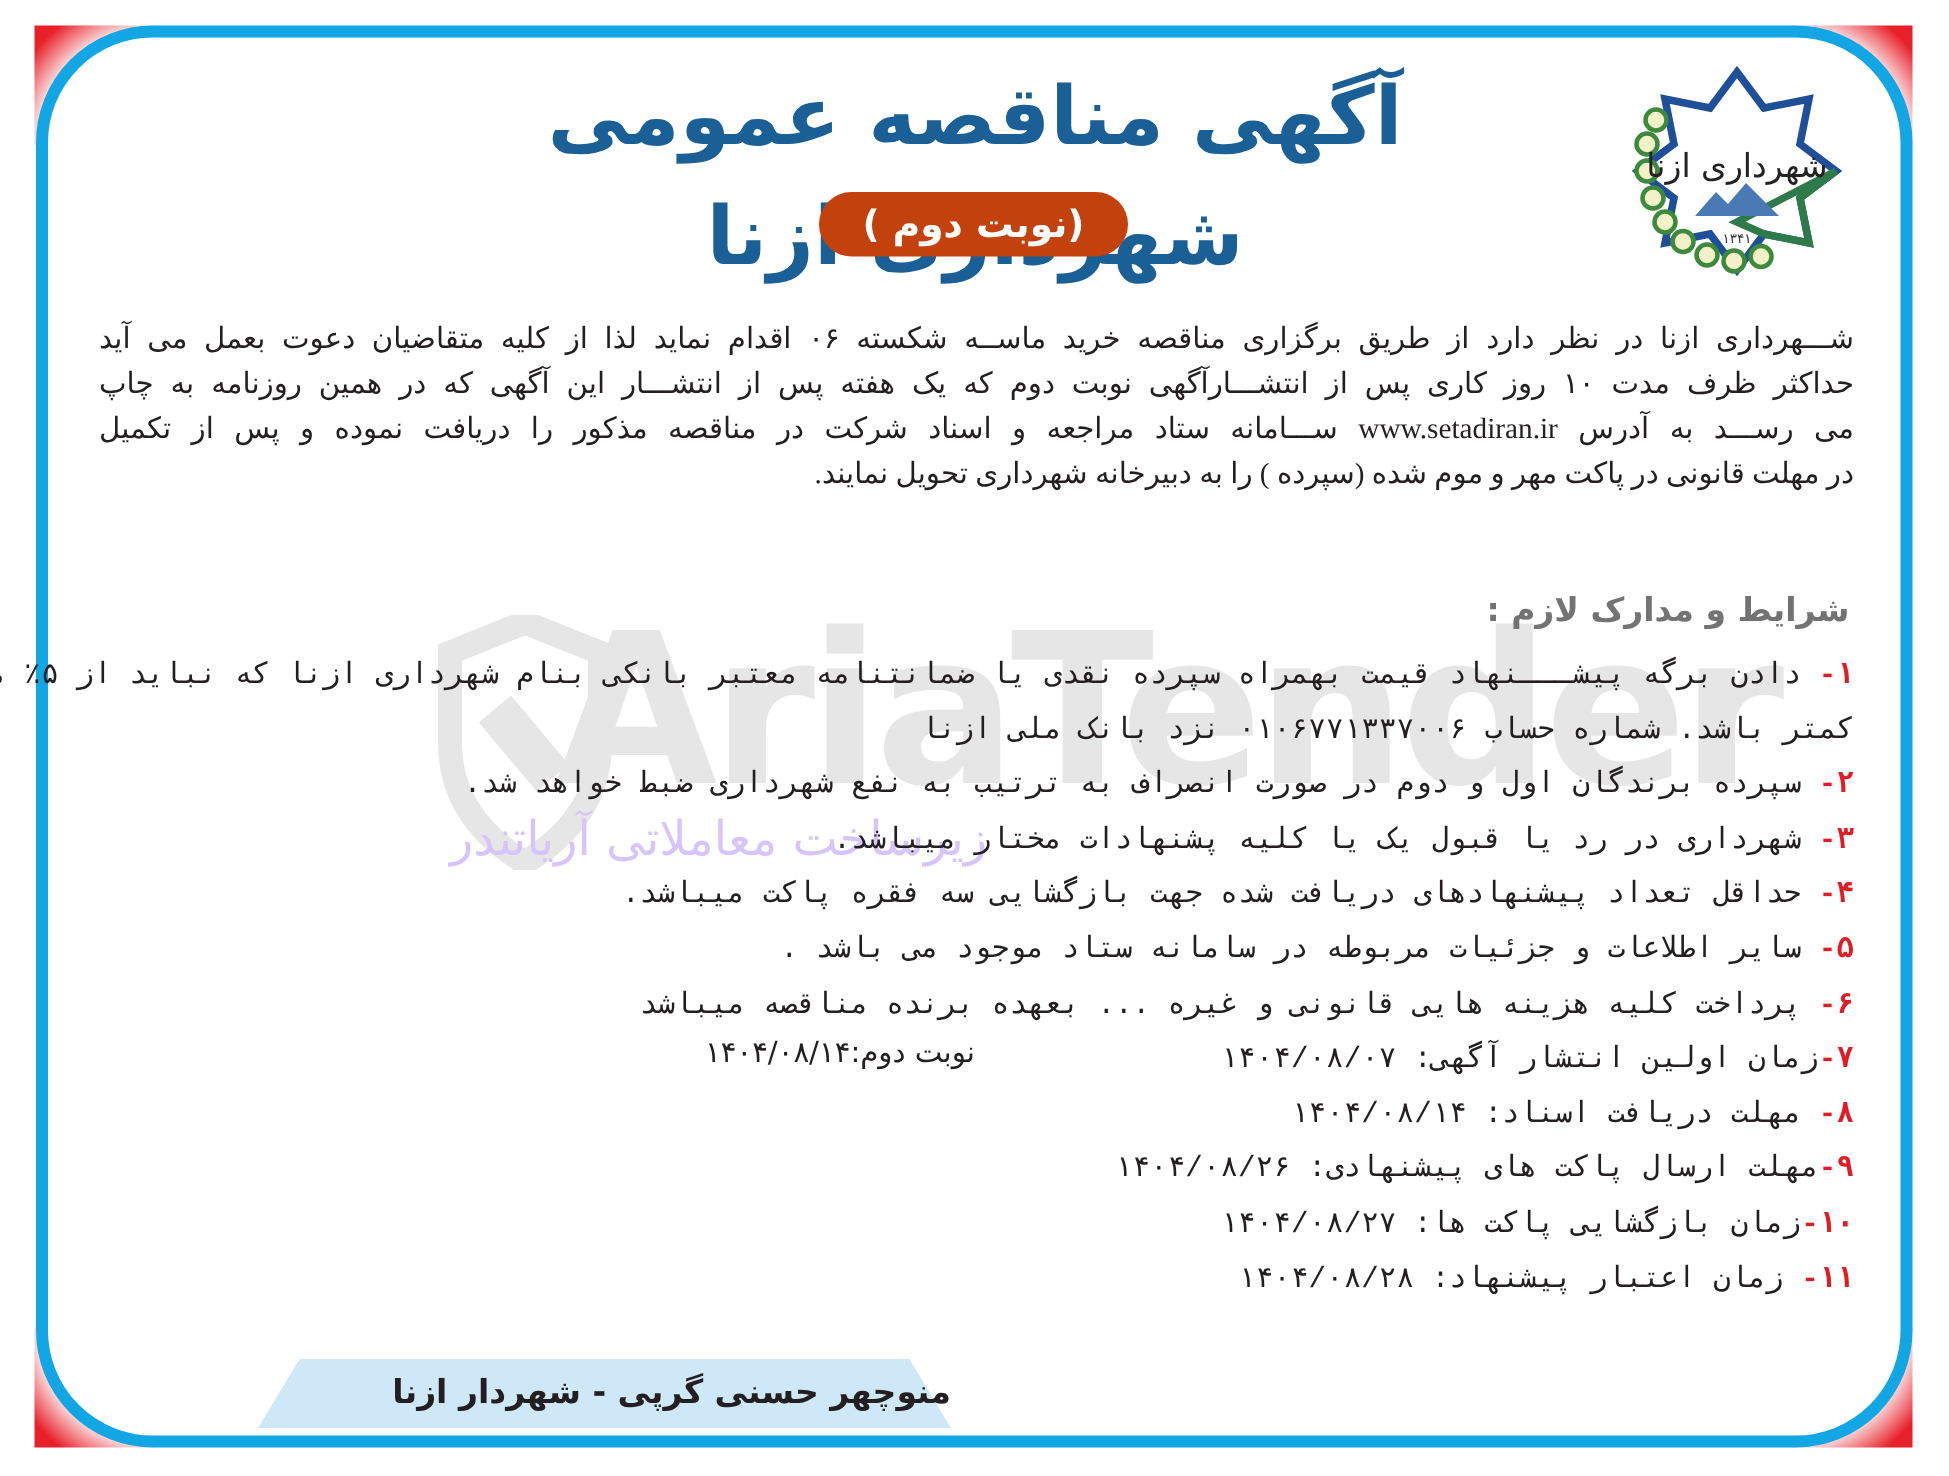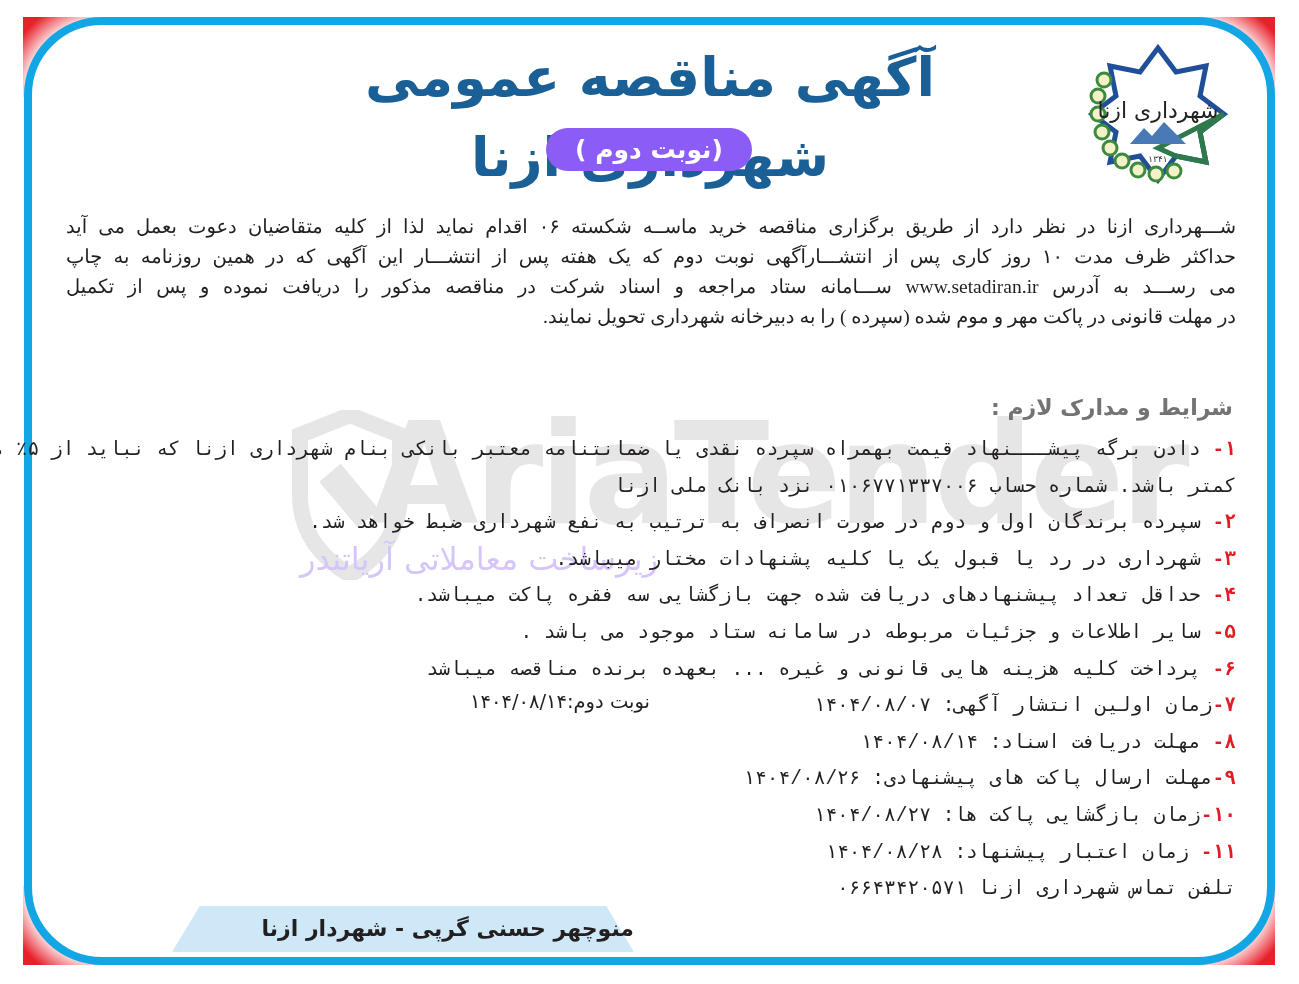--- a/index.html
+++ b/index.html
@@ -9,21 +9,21 @@
   .c-tl { left:23px; top:17px; background:radial-gradient(circle at 100% 100%, rgba(255,255,255,0) 62%, #ffffff 66%, #e8202a 90%); }
   .c-tr { left:1195px; top:17px; background:radial-gradient(circle at 0% 100%, rgba(255,255,255,0) 62%, #ffffff 66%, #e8202a 90%); }
   .c-bl { left:23px; top:885px; background:radial-gradient(circle at 100% 0%, rgba(255,255,255,0) 62%, #ffffff 66%, #e8202a 90%); }
   .c-br { left:1195px; top:885px; background:radial-gradient(circle at 0% 0%, rgba(255,255,255,0) 62%, #ffffff 66%, #e8202a 90%); }
   .frame { position:absolute; left:24px; top:17px; width:1235px; height:932px;
            border:8px solid #12a6e4; border-radius:78px; background:#ffffff; }
   .title { position:absolute; left:280px; top:38px; width:740px; text-align:center;
            direction:rtl; font-size:54px; font-weight:bold; color:#1a5f96;
            letter-spacing:-1px; line-height:80px; }
   .round-badge { position:absolute; left:546px; top:128px; width:206px; height:43px;
-           background:#8b5cf6; border-radius:22px; color:#fff; text-align:center;
+           background:#c2410c; border-radius:22px; color:#fff; text-align:center;
            direction:rtl; font-size:25px; font-weight:bold; line-height:43px; }
   .logo { position:absolute; left:1088px; top:44px; width:140px; height:140px; }
   .body-text { position:absolute; left:66px; top:212px; width:1170px; direction:rtl;
            text-align:justify; font-family:Liberation Serif, serif; font-size:19.5px;
            line-height:30px; color:#231f20; }
   .body-text .line { display:block; white-space:nowrap; text-align-last:justify; }
   .body-text .line.last { text-align-last:right; }
   .cond-title { position:absolute; right:66px; top:395px; direction:rtl; color:#737373;
            font-size:22px; font-weight:bold; }
   .conds { position:absolute; left:66px; top:432px; width:1170px; direction:rtl;
@@ -96,19 +96,18 @@
   <div class="cond"><span class="num">۲-</span><span> سپرده برندگان اول و دوم در صورت انصراف به ترتیب به نفع شهرداری ضبط خواهد شد.</span></div>
   <div class="cond"><span class="num">۳-</span><span> شهرداری در رد یا قبول یک یا کلیه پشنهادات مختار میباشد.</span></div>
   <div class="cond"><span class="num">۴-</span><span> حداقل تعداد پیشنهادهای دریافت شده جهت بازگشایی سه فقره پاکت میباشد.</span></div>
   <div class="cond"><span class="num">۵-</span><span> سایر اطلاعات و جزئیات مربوطه  در سامانه  ستاد موجود می باشد .</span></div>
   <div class="cond"><span class="num">۶-</span><span> پرداخت کلیه هزینه هایی قانونی و غیره ... بعهده برنده مناقصه میباشد</span></div>
   <div class="cond"><span class="num">۷-</span><span>زمان اولین انتشار آگهی: ۱۴۰۴/۰۸/۰۷</span></div>
   <div class="cond"><span class="num">۸-</span><span> مهلت دریافت اسناد: ۱۴۰۴/۰۸/۱۴</span></div>
   <div class="cond"><span class="num">۹-</span><span>مهلت ارسال پاکت های پیشنهادی: ۱۴۰۴/۰۸/۲۶</span></div>
   <div class="cond"><span class="num">۱۰-</span><span>زمان بازگشایی پاکت ها: ۱۴۰۴/۰۸/۲۷</span></div>
   <div class="cond"><span class="num">۱۱-</span><span> زمان اعتبار پیشنهاد: ۱۴۰۴/۰۸/۲۸</span></div>
-  <div class="cond"><span class="num"></span><span>تلفن تماس شهرداری ازنا ۰۶۶۴۳۴۲۰۵۷۱</span></div>
 </div>
 
 <div class="second-round">نوبت دوم:۱۴۰۴/۰۸/۱۴</div>
 
 <div class="sign-band"></div>
 <div class="sign-text">منوچهر حسنی گرپی - شهردار ازنا</div>
 
 </body></html>

